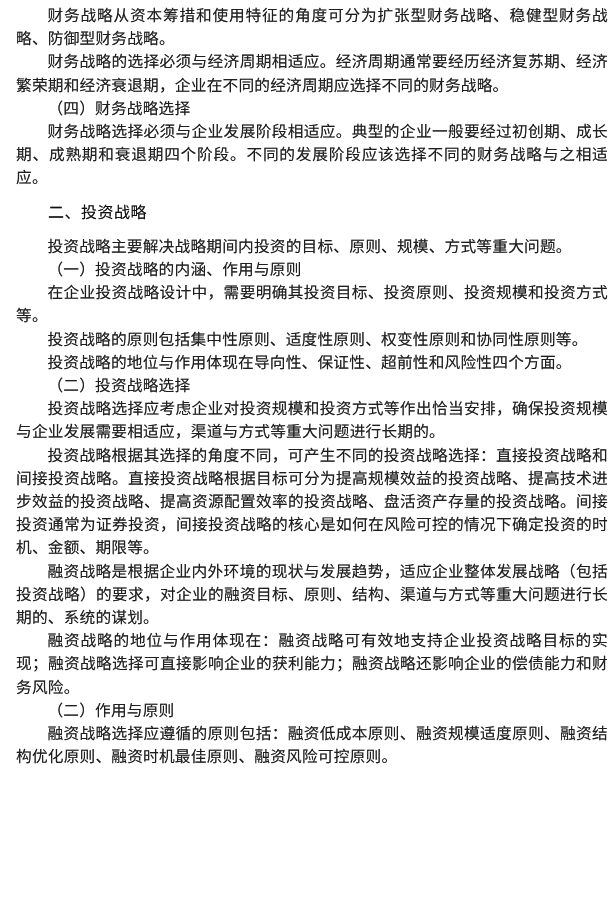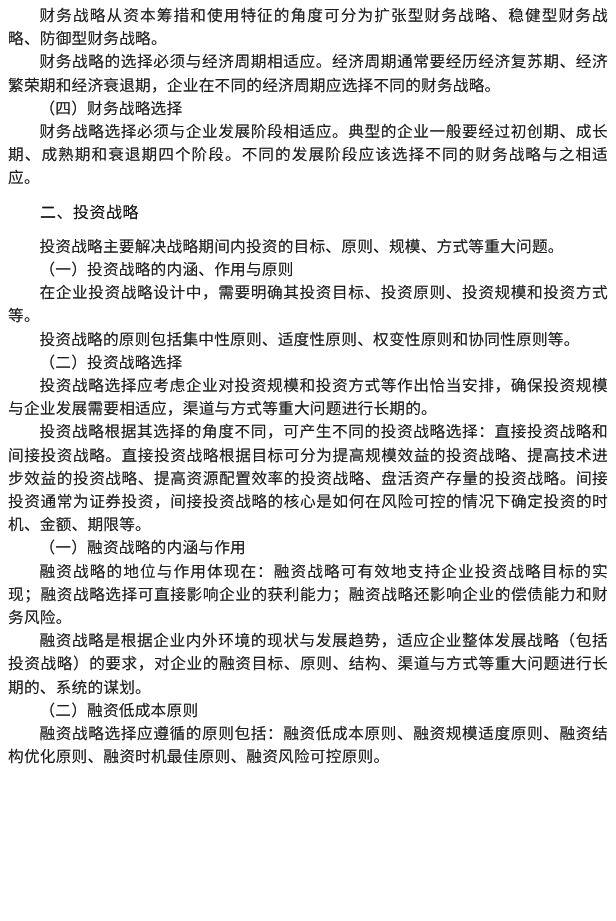--- a/index.html
+++ b/index.html
@@ -10,21 +10,21 @@
   body {
     width: 616px;
     height: 921px;
     overflow: hidden;
     font-family: "Liberation Serif", "DejaVu Serif", serif;
   }
   .page {
     box-sizing: border-box;
     width: 616px;
     height: 921px;
-    padding: 4px 8px 0 8px;
+    padding: 4px 8px 0 16px;
     background: #ffffff;
   }
   .para {
     margin: 0;
     font-size: 15.7px;
     line-height: 23.2px;
     color: #1e1e1e;
     text-align: justify;
     text-justify: inter-ideograph;
     text-indent: 2em;
@@ -49,21 +49,21 @@
 <div class="page">
   <p class="para">财务战略从资本筹措和使用特征的角度可分为扩张型财务战略、稳健型财务战略、防御型财务战略。</p>
   <p class="para">财务战略的选择必须与经济周期相适应。经济周期通常要经历经济复苏期、经济繁荣期和经济衰退期，企业在不同的经济周期应选择不同的财务战略。</p>
   <p class="para">（四）财务战略选择</p>
   <p class="para">财务战略选择必须与企业发展阶段相适应。典型的企业一般要经过初创期、成长期、成熟期和衰退期四个阶段。不同的发展阶段应该选择不同的财务战略与之相适应。</p>
   <h2 class="heading">二、投资战略</h2>
   <p class="para">投资战略主要解决战略期间内投资的目标、原则、规模、方式等重大问题。</p>
   <p class="para">（一）投资战略的内涵、作用与原则</p>
   <p class="para">在企业投资战略设计中，需要明确其投资目标、投资原则、投资规模和投资方式等。</p>
   <p class="para">投资战略的原则包括集中性原则、适度性原则、权变性原则和协同性原则等。</p>
+  <p class="para">投资战略的地位与作用体现在导向性、保证性、超前性和风险性四个方面。</p>
   <p class="para">（二）投资战略选择</p>
   <p class="para">投资战略选择应考虑企业对投资规模和投资方式等作出恰当安排，确保投资规模与企业发展需要相适应，渠道与方式等重大问题进行长期的。</p>
   <p class="para">投资战略根据其选择的角度不同，可产生不同的投资战略选择：直接投资战略和间接投资战略。直接投资战略根据目标可分为提高规模效益的投资战略、提高技术进步效益的投资战略、提高资源配置效率的投资战略、盘活资产存量的投资战略。间接投资通常为证券投资，间接投资战略的核心是如何在风险可控的情况下确定投资的时机、金额、期限等。</p>
-  <p class="para">（一）融资战略的内涵与作用</p>
+  <p class="para">融资战略是根据企业内外环境的现状与发展趋势，适应企业整体发展战略（包括投资战略）的要求，对企业的融资目标、原则、结构、渠道与方式等重大问题进行长期的、系统的谋划。</p>
   <p class="para">融资战略的地位与作用体现在：融资战略可有效地支持企业投资战略目标的实现；融资战略选择可直接影响企业的获利能力；融资战略还影响企业的偿债能力和财务风险。</p>
-  <p class="para">融资战略是根据企业内外环境的现状与发展趋势，适应企业整体发展战略（包括投资战略）的要求，对企业的融资目标、原则、结构、渠道与方式等重大问题进行长期的、系统的谋划。</p>
-  <p class="para">（二）融资低成本原则</p>
+  <p class="para">（二）作用与原则</p>
   <p class="para">融资战略选择应遵循的原则包括：融资低成本原则、融资规模适度原则、融资结构优化原则、融资时机最佳原则、融资风险可控原则。</p>
 </div>
 
 </body></html>

